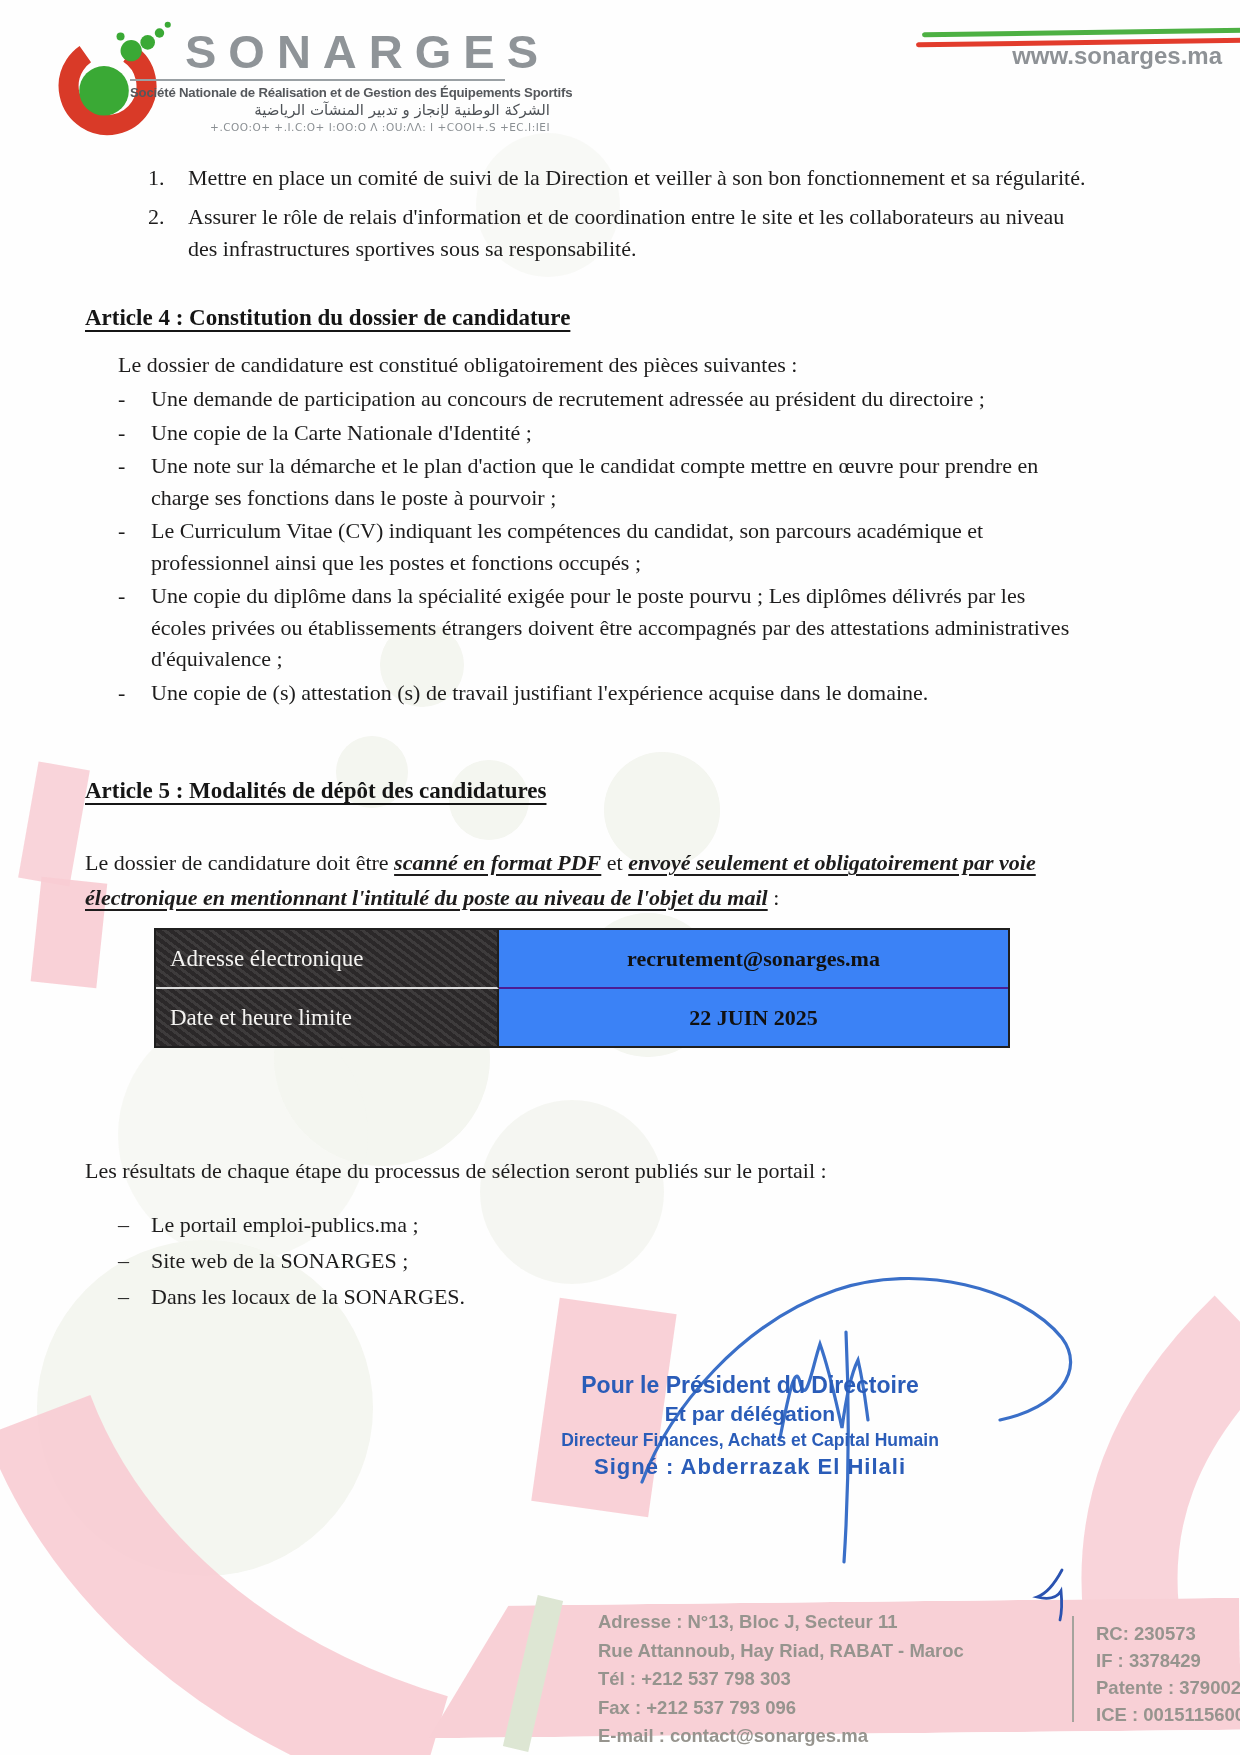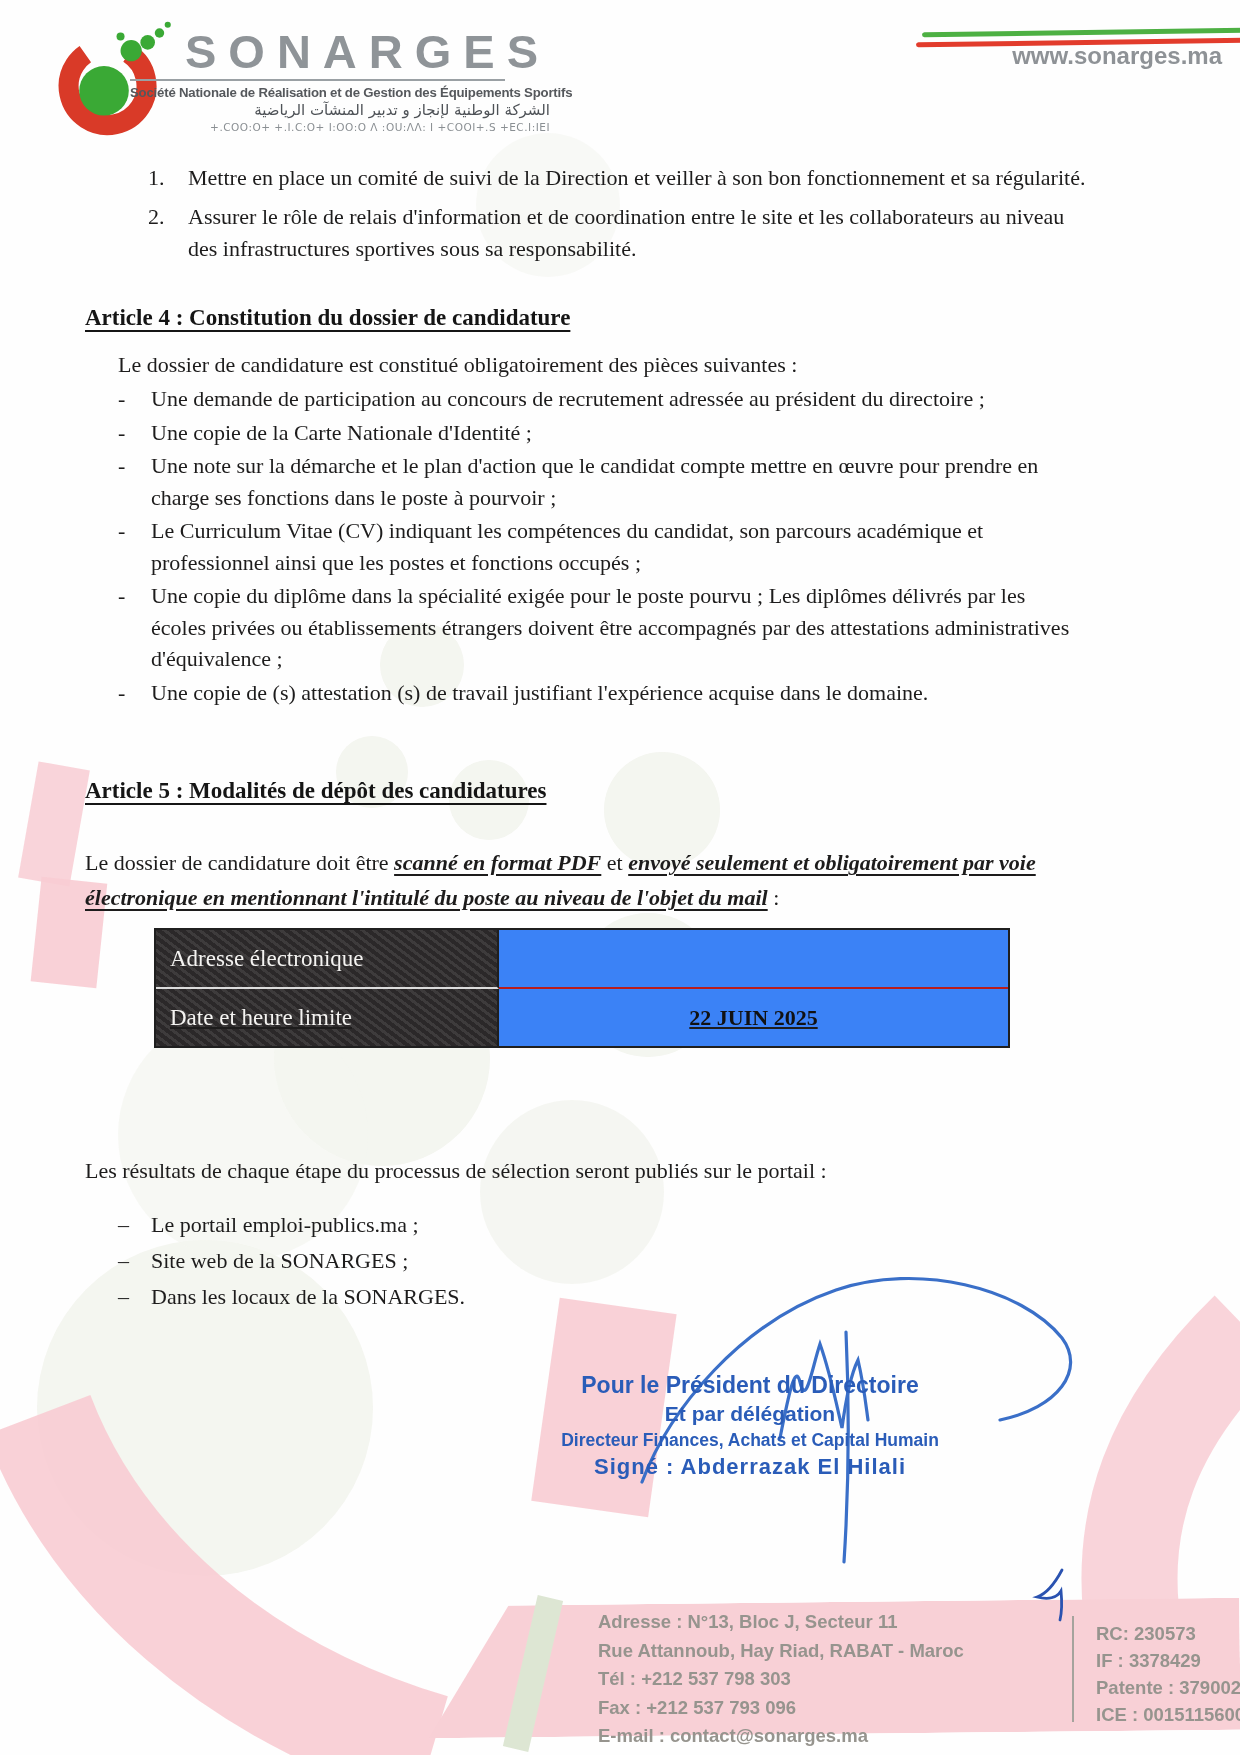--- a/index.html
+++ b/index.html
@@ -52,21 +52,21 @@
   }
   .dash-item{display:flex;}
   .dash-mark{width:33px;flex:0 0 33px;}
   .em-seg{font-weight:bold;font-style:italic;text-decoration:underline;text-underline-offset:4px;}
   
   .info-table{
     position:absolute;left:148px;top:928px;width:852px;
     border:2px solid #1f1f1f;background:#3b82f6;margin-left:6px;
   }
   .info-row{display:flex;height:57px;}
-  .info-row + .info-row{border-top:2px solid #b91c1c;text-decoration:underline;}
+  .info-row + .info-row{border-top:2px solid #4c1d95;}
   .cell-label{
     flex:0 0 343px;background:#343132;color:#f4f3f1;
     background-image:repeating-linear-gradient(37deg, rgba(255,255,255,.05) 0 3px, rgba(0,0,0,.18) 3px 7px);
     display:flex;align-items:center;padding-left:14px;font-size:23px;
     border-right:2px solid #1f1f1f;box-sizing:border-box;
   }
   .info-row:first-child .cell-label{border-bottom:2px solid #dcdcdc;margin-bottom:-2px;}
   .cell-value{
     flex:1;display:flex;align-items:center;justify-content:center;
     font-size:22px;font-weight:bold;color:#111;
@@ -197,20 +197,21 @@
     </div>
 
     <div class="abs heading" style="left:85px;top:778px;">Article 5 : Modalités de dépôt des candidatures</div>
     <div class="abs body-text" style="left:85px;top:845px;width:1000px;line-height:35px;">
       <span>Le dossier de candidature doit être </span><span class="em-seg">scanné en format PDF</span><span> et </span><span class="em-seg">envoyé seulement et obligatoirement par voie électronique en mentionnant l'intitulé du poste au niveau de l'objet du mail</span><span> :</span>
     </div>
 
     <div class="info-table">
       <div class="info-row">
         <div class="cell-label">Adresse électronique</div>
+        <div class="cell-value">recrutement@sonarges.ma</div>
       </div>
       <div class="info-row">
         <div class="cell-label">Date et heure limite</div>
         <div class="cell-value">22 JUIN 2025</div>
       </div>
     </div>
 
     <div class="abs body-text" style="left:85px;top:1155px;width:1000px;">Les résultats de chaque étape du processus de sélection seront publiés sur le portail :</div>
     <div class="abs body-text" style="left:118px;top:1207px;width:900px;line-height:36px;">
       <div class="dash-item">

